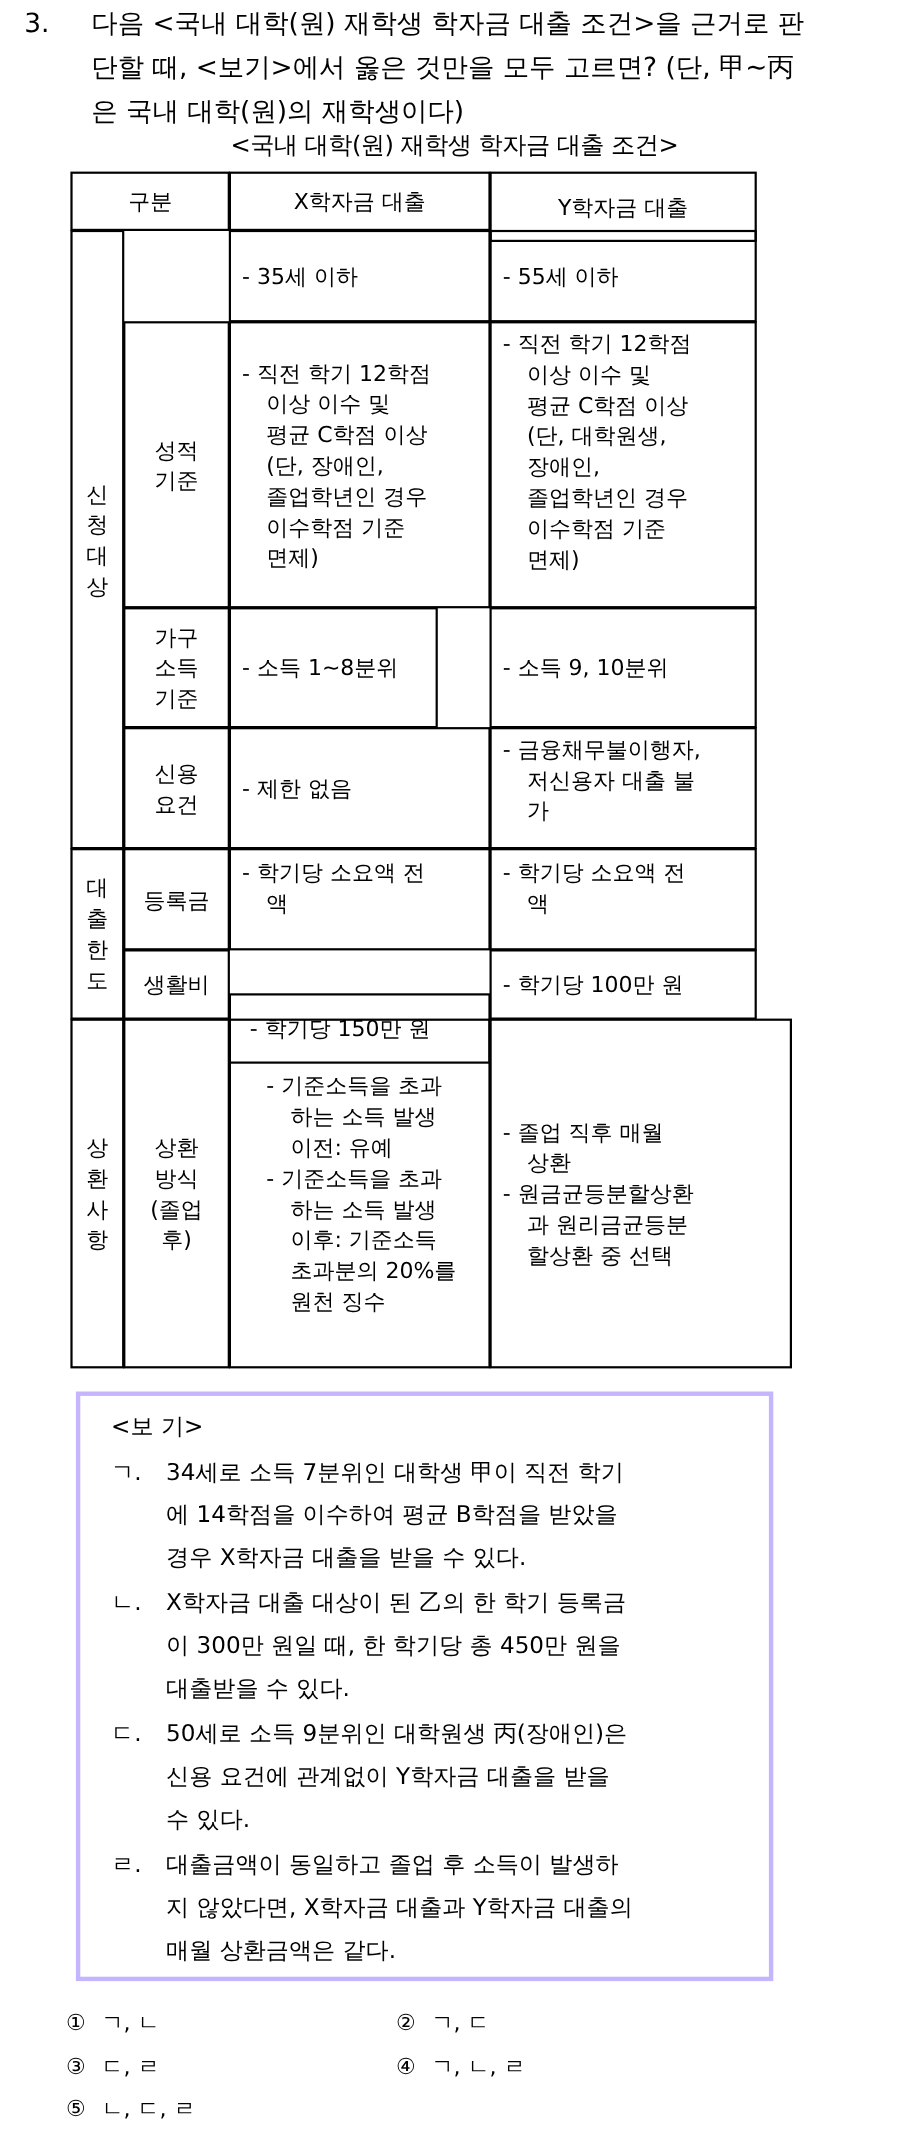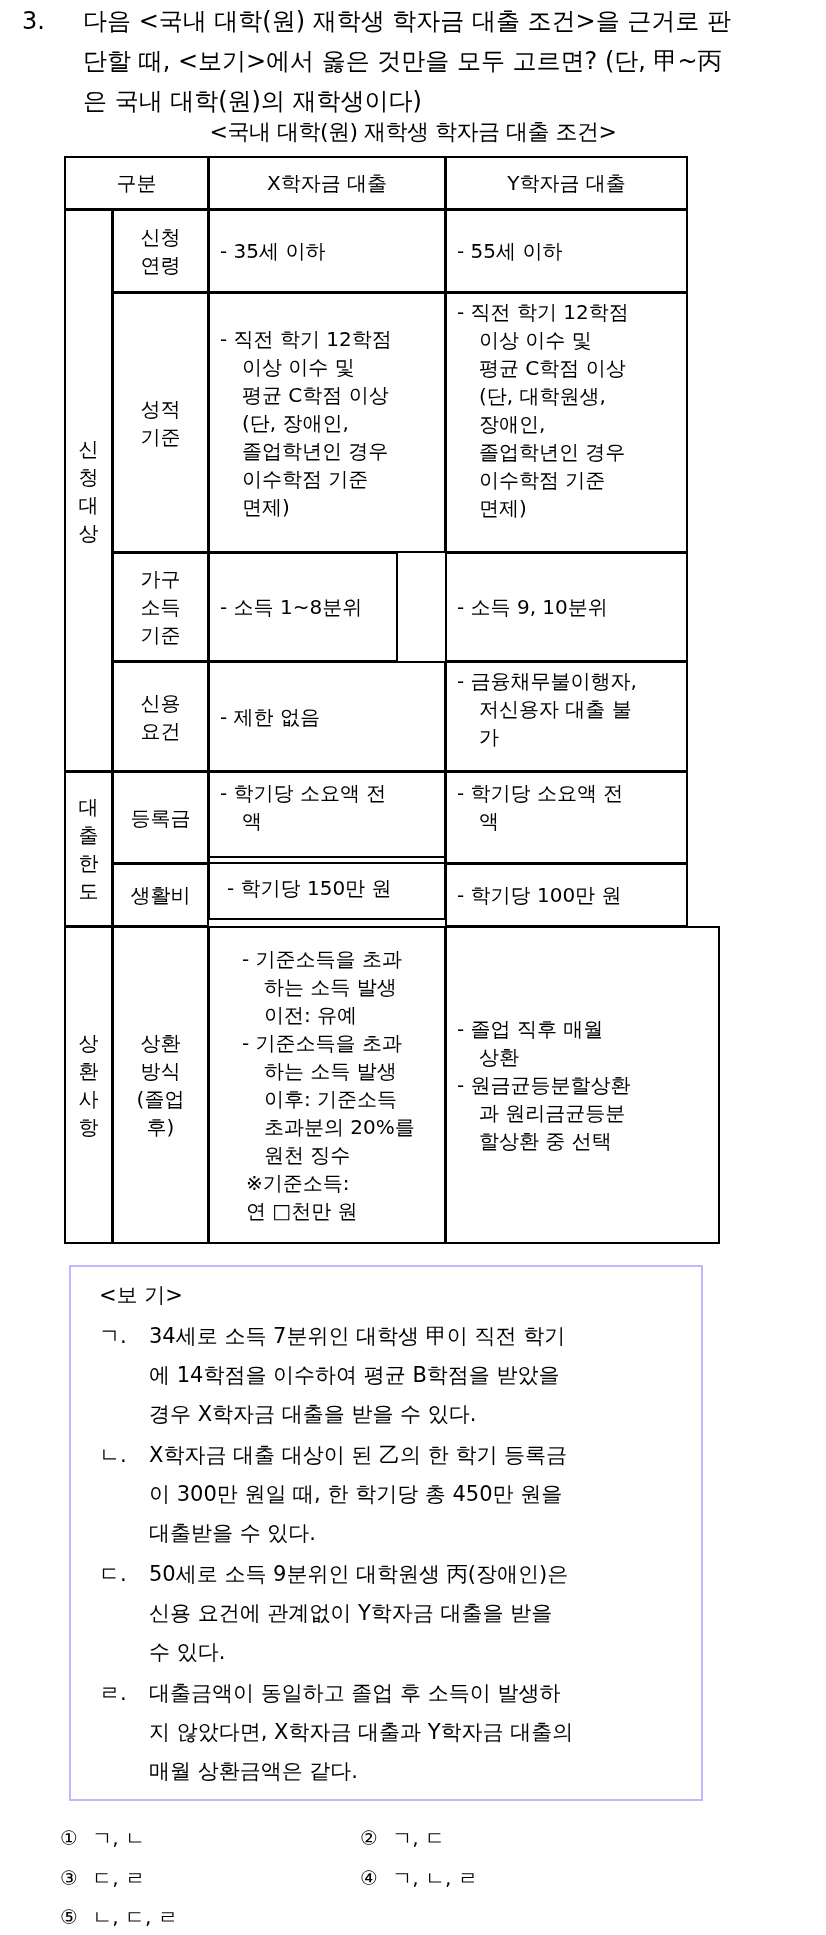--- a/index.html
+++ b/index.html
@@ -9,21 +9,21 @@
   .q-text { position:absolute; left:63px;margin-left:20px; }
   .tbl-title { position:absolute; top:117px; left:0; width:826px; text-align:center; font-size:22px; letter-spacing:-0.5px; }
   .tbl { position:absolute; left:65px; top:157px; width:623px; height:1087px; }
   .cell { position:absolute; box-sizing:border-box; border:2px solid #000; margin:-1px 0 0 -1px; display:flex; align-items:center; font-size:20px; line-height:28px; }
   .cell.center { justify-content:center; text-align:center; }
   .cell.left { justify-content:flex-start; padding-left:10px; }
   .cell .txt { white-space:pre-line; }
   .vert { flex-direction:column; justify-content:center; align-items:center; }
   .vert span { display:block; line-height:28px; }
   .hang { display:block; padding-left:22px; text-indent:-22px; white-space:pre-line; }
-  .box { position:absolute; left:69px; top:1265px; width:634px; height:536px; box-sizing:border-box; border:2px solid #c4b5fd; }
+  .box { position:absolute; left:69px; top:1265px; width:634px; height:536px; box-sizing:border-box; border:4px solid #c4b5fd; }
   .box-title { position:absolute; left:28px; top:14px; font-size:21px; }
   .bogi-item { position:absolute; left:28px; width:590px; font-size:21px; line-height:39px; }
   .bogi-mark { position:absolute; left:0; top:0; }
   .bogi-text { position:absolute; left:50px; width:540px; white-space:pre-line; }
   .choice { position:absolute; font-size:20px; line-height:30px; white-space:nowrap; }
 </style>
 </head>
 <body>
 
 <div>
@@ -42,35 +42,31 @@
 <div class="tbl-title">&lt;국내 대학(원) 재학생 학자금 대출 조건&gt;</div>
 
 <div class="tbl">
 
   <div class="cell center" style="left:0;top:0;width:145px;height:54px;">
     <span>구분</span>
   </div>
   <div class="cell center" style="left:144px;top:0;width:238px;height:54px;">
     <span>X학자금 대출</span>
   </div>
-  <div class="cell center" style="left:381px;top:0;width:243px;height:54px;">
+  <div class="cell center" style="left:381px;top:0;width:243px;height:64px;">
     <span>Y학자금 대출</span>
   </div>
 
   <div class="cell vert" style="left:0;top:53px;width:49px;height:563px;">
     <span>신</span>
     <span>청</span>
     <span>대</span>
     <span>상</span>
   </div>
 
-  <div class="cell center" style="left:48px;top:53px;width:97px;height:84px;">
-    <span class="txt">신청
-연령</span>
-  </div>
   <div class="cell left" style="left:144px;top:53px;width:238px;height:84px;">
     <span class="txt">- 35세 이하</span>
   </div>
   <div class="cell left" style="left:381px;top:53px;width:243px;height:84px;">
     <span class="txt">- 55세 이하</span>
   </div>
 
   <div class="cell center" style="left:48px;top:136px;width:97px;height:261px;align-items:center;">
     <span class="txt">성적
 기준</span>
@@ -135,21 +131,21 @@
 액</span>
   </div>
   <div class="cell left" style="left:381px;top:615px;width:243px;height:93px;align-items:flex-start;padding-top:6px;">
     <span class="hang">- 학기당 소요액 전
 액</span>
   </div>
 
   <div class="cell center" style="left:48px;top:707px;width:97px;height:64px;">
     <span class="txt">생활비</span>
   </div>
-  <div class="cell left" style="left:144px;top:700px;width:238px;height:64px;padding-left:17px;">
+  <div class="cell left" style="left:144px;top:747px;width:238px;height:64px;padding-left:17px;">
     <span class="txt">- 학기당 150만 원</span>
   </div>
   <div class="cell left" style="left:381px;top:707px;width:243px;height:64px;">
     <span class="txt">- 학기당 100만 원</span>
   </div>
 
   <div class="cell vert" style="left:0;top:770px;width:49px;height:318px;">
     <span>상</span>
     <span>환</span>
     <span>사</span>
@@ -164,22 +160,20 @@
   </div>
   <div class="cell left" style="left:144px;top:770px;width:238px;height:318px;flex-direction:column;align-items:flex-start;justify-content:center;padding-left:32px;">
     <span class="hang">- 기준소득을 초과
 하는 소득 발생
 이전: 유예</span>
     <span class="hang">- 기준소득을 초과
 하는 소득 발생
 이후: 기준소득
 초과분의 20%를
 원천 징수</span>
-    <span class="txt" style="padding-left:4px;">※기준소득:
-   연 □천만 원</span>
   </div>
   <div class="cell left" style="left:381px;top:770px;width:275px;height:318px;flex-direction:column;align-items:flex-start;justify-content:center;">
     <span class="hang">- 졸업 직후 매월
 상환</span>
     <span class="hang">- 원금균등분할상환
 과 원리금균등분
 할상환 중 선택</span>
   </div>
 </div>
 

